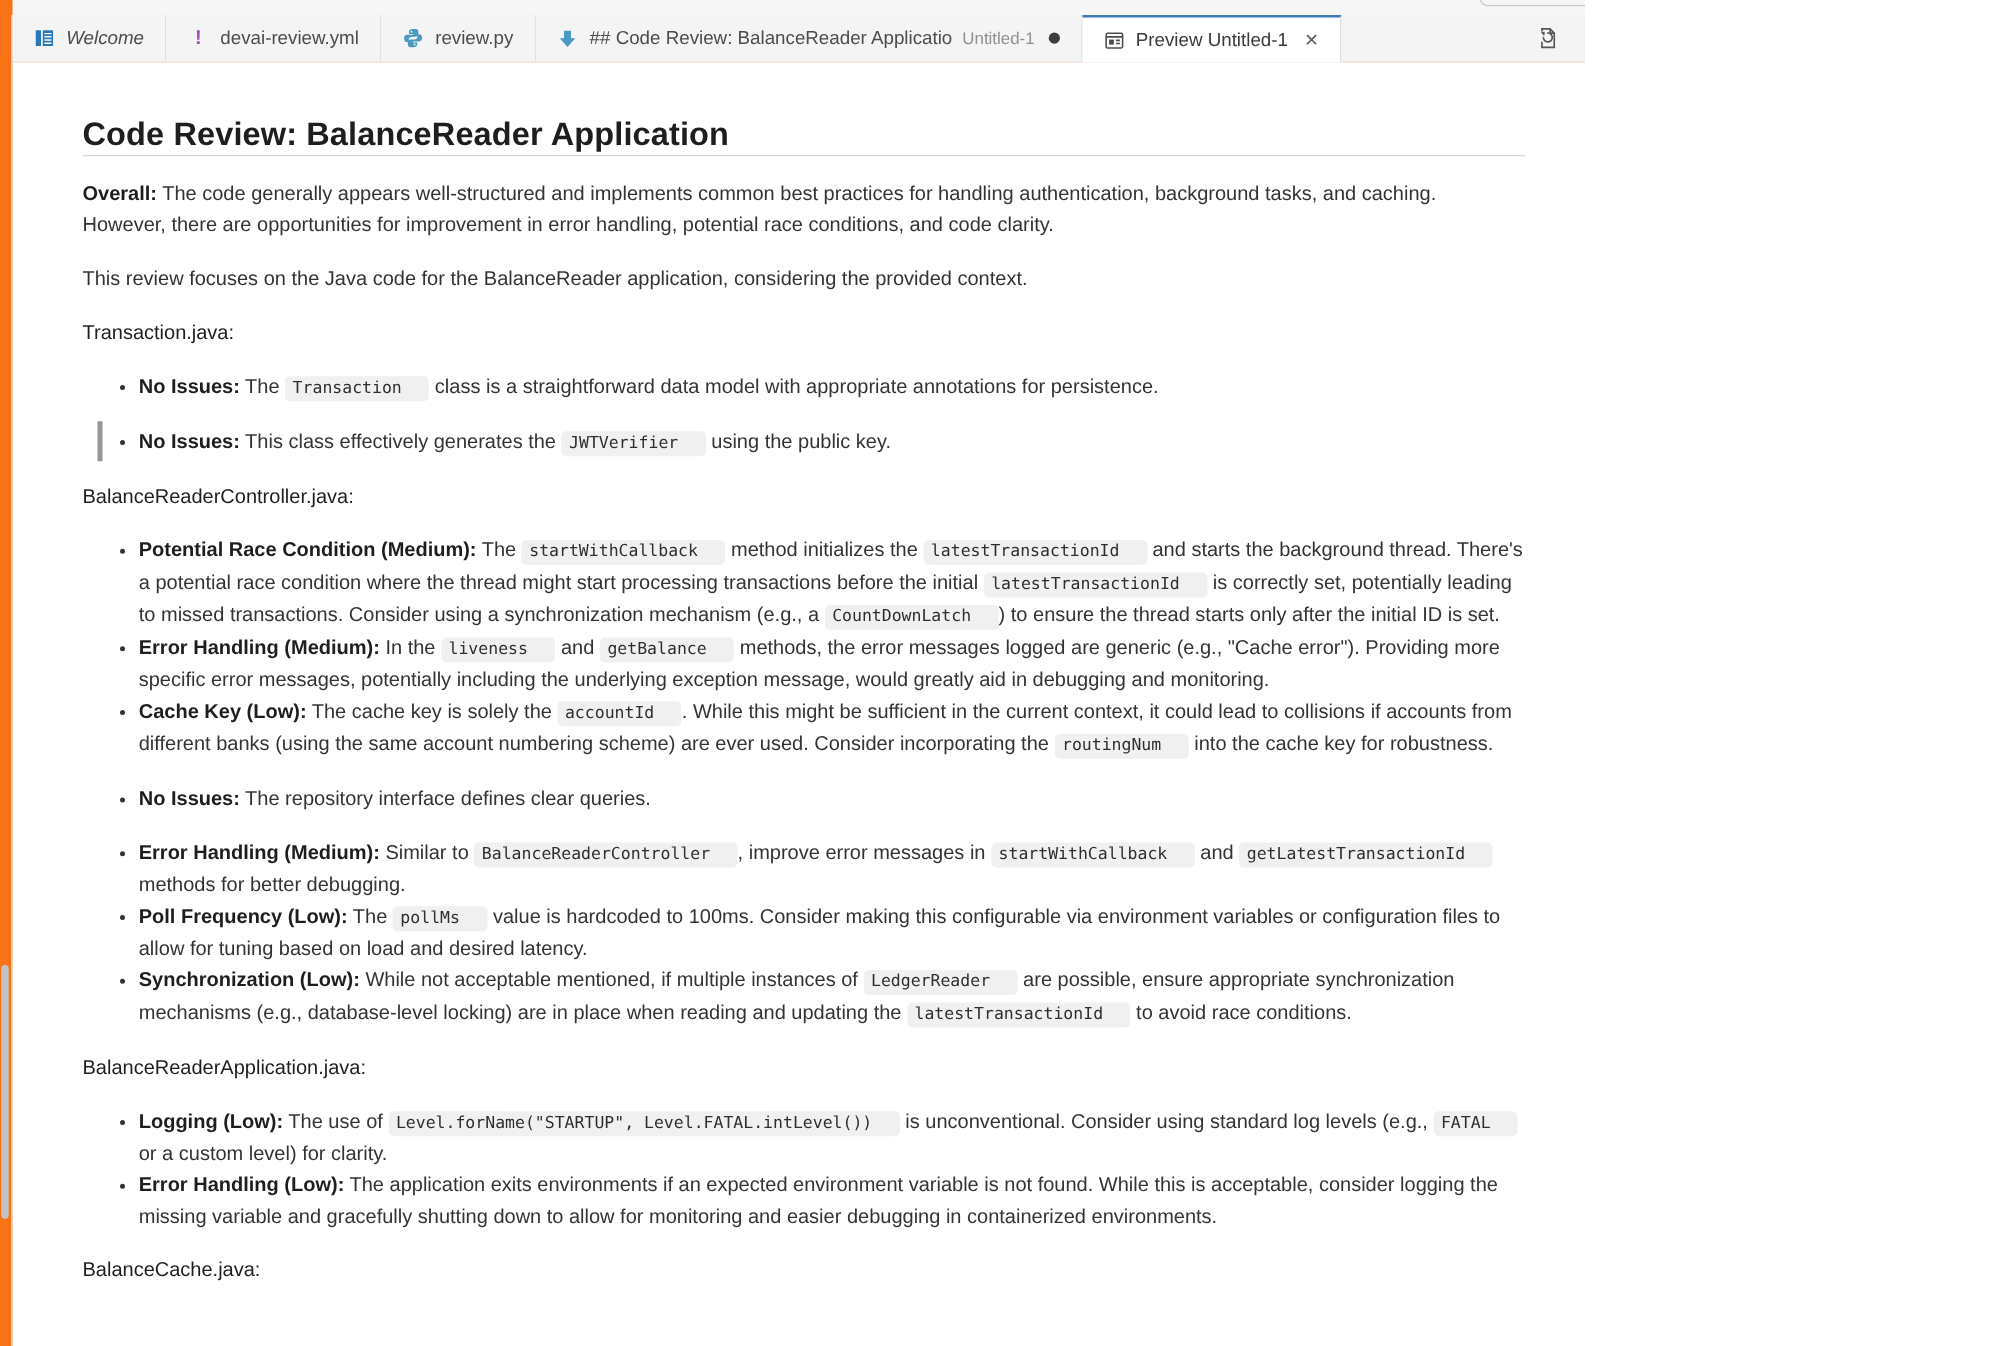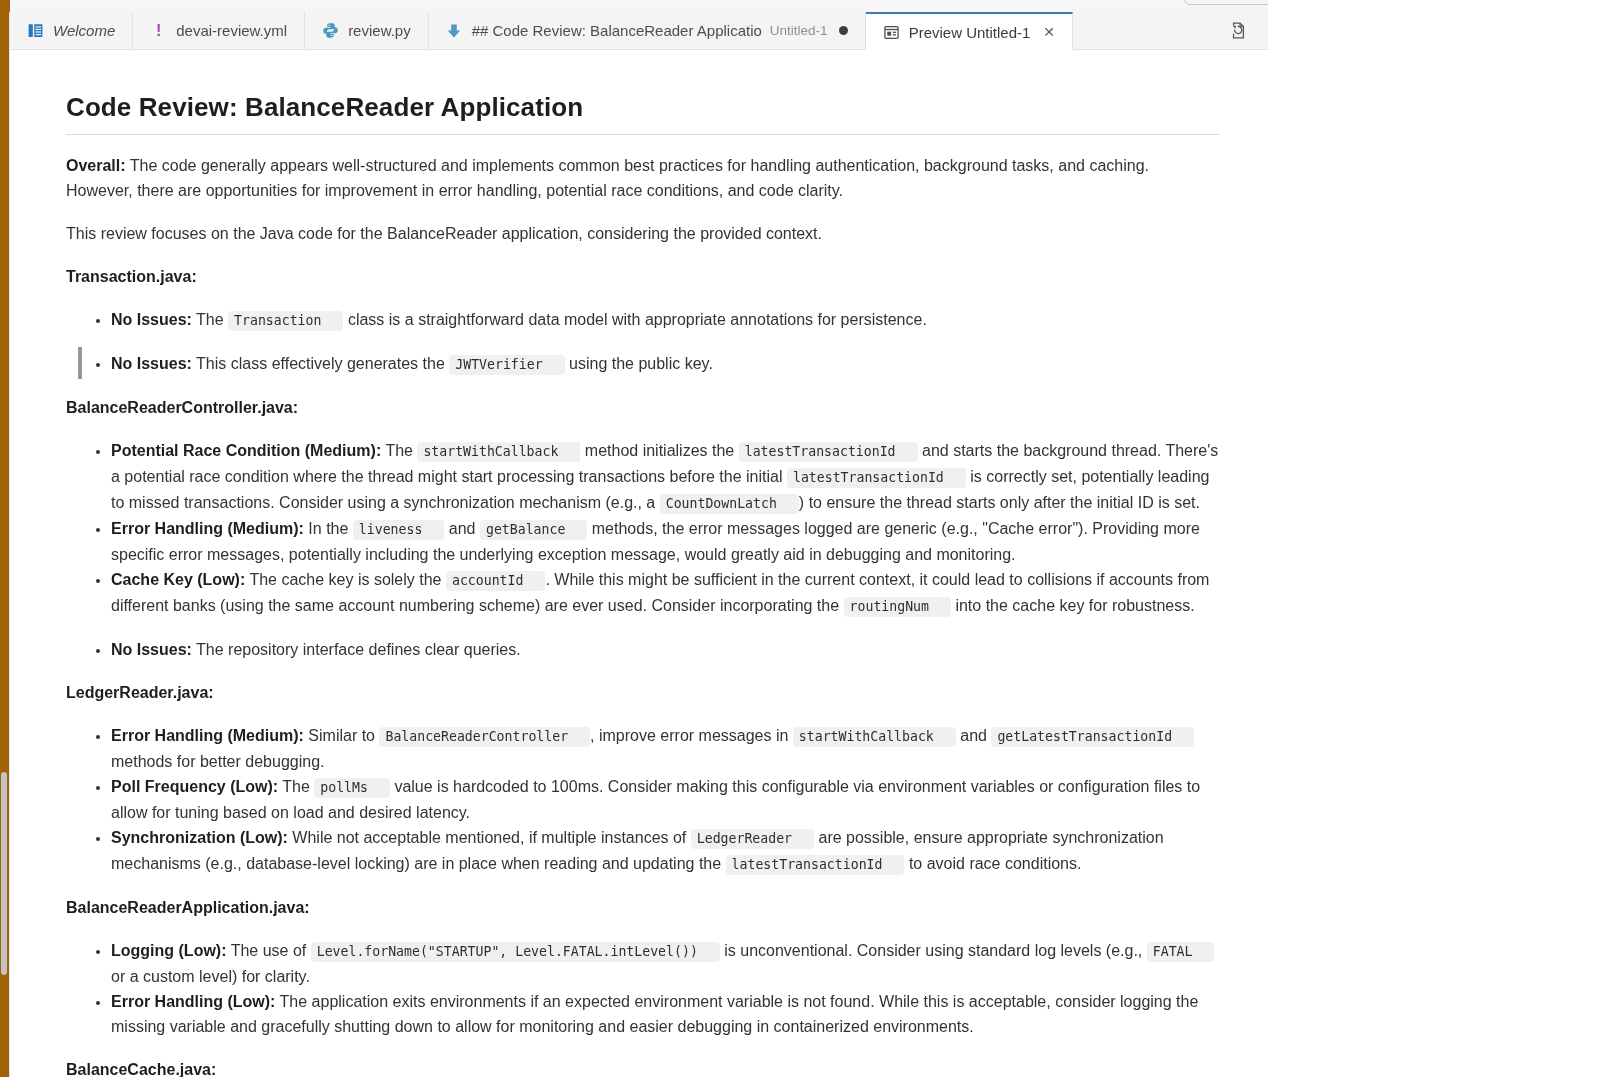--- a/index.html
+++ b/index.html
@@ -1,18 +1,18 @@
 <!DOCTYPE html>
 <html style="--accent: #3f7cb5;"><head>
 <meta charset="utf-8">
 <style>
   * { box-sizing: border-box; margin: 0; padding: 0; }
   html,body { width:1600px; height:1077px; overflow:hidden; }
   body { font-family:"Liberation Sans", sans-serif; background:#ffffff; }
-  .window { position:relative; width:1268px; height:1077px; background:#a16207; overflow:hidden; }
+  .window { position:relative; width:1268px; height:1077px; background:#f97316; overflow:hidden; }
 
   
   .titlebar { position:absolute; top:0; left:10px; right:0; height:12px; background:#f6f6f6; }
   .command-center-edge { position:absolute; top:-14px; left:1174px; width:147px; height:19px;
       border:1px solid #c9c9c9; border-radius:6px; background:#f5f5f5; }
 
   
   .left-gutter-border { position:absolute; top:12px; left:9px; width:1px; bottom:0; background:#e3e3e3; }
   .left-scrollbar { position:absolute; left:1px; top:772px; width:6px; height:203px;
       background:#c3c3c3; border-radius:3px; }
@@ -29,23 +29,23 @@
   .tab .tdesc { color:#8f8f8f; font-size:13.5px; margin-left:-1px; }
   .tab .dirty-dot { width:9px; height:9px; border-radius:50%; background:#3d3d3d; margin-left:2px; }
   .tab .close-x { font-size:14px; color:#5c5c5c; margin-left:4px; line-height:1; }
   .tab-filler { flex:1; display:flex; align-items:center; justify-content:flex-end; padding-right:22px; }
   .yaml-glyph { color:#a04db8; font-weight:700; font-size:16px; }
 
   
   .preview { position:absolute; top:50px; left:10px; right:0; bottom:0; background:#ffffff; overflow:hidden; }
   .doc { padding:40px 48px 0 56px; color:#333333; font-size:16px; line-height:25px; }
   .doc h1 { font-size:26px; line-height:34px; font-weight:700; color:#1e1e1e; letter-spacing:.1px;
-      padding-bottom:10px; border-bottom:1px solid #d9d9d9; margin-bottom:14px; }
+      border-bottom:1px solid #d9d9d9; margin-bottom:14px; }
   .doc p { margin:18px 0; }
-  .doc h3 { font-size:16px; line-height:25px; font-weight:700; color:#1e1e1e; margin:18px 0; position:relative; }
+  .doc h3 { font-size:16px; line-height:25px; font-weight:400; color:#1e1e1e; margin:18px 0; position:relative; }
   .doc ul { margin:18px 0; padding-left:45px; list-style:disc; }
   .doc li { margin:0; position:relative; padding-left:0; }
   .doc li::marker { color:#333; font-size:14px; }
   .doc strong { color:#1e1e1e; }
   .doc code { font-family:"DejaVu Sans Mono", monospace; font-size:13.2px; background:#f0f0f0;
       color:#2e2e2e; padding:2px 22px 3px 6px; border-radius:4px; white-space:nowrap; }
   .linemark-light { position:absolute; left:-18px; top:1px; width:3.5px; height:24px; background:#cccccc; }
   .linemark-dark  { position:absolute; left:-33px; top:-4px; width:3.5px; height:32px; background:#979797; }
 
   svg { display:block; }
@@ -145,21 +145,20 @@
         </ul>
         <h3>BalanceReaderController.java:</h3>
         <ul>
           <li><strong>Potential Race Condition (Medium):</strong><span> The </span><code>startWithCallback</code><span> method initializes the </span><code>latestTransactionId</code><span> and starts the background thread. There's a potential race condition where the thread might start processing transactions before the initial </span><code>latestTransactionId</code><span> is correctly set, potentially leading to missed transactions. Consider using a synchronization mechanism (e.g., a </span><code>CountDownLatch</code><span>) to ensure the thread starts only after the initial ID is set.</span></li>
           <li><strong>Error Handling (Medium):</strong><span> In the </span><code>liveness</code><span> and </span><code>getBalance</code><span> methods, the error messages logged are generic (e.g., "Cache error"). Providing more specific error messages, potentially including the underlying exception message, would greatly aid in debugging and monitoring.</span></li>
           <li><strong>Cache Key (Low):</strong><span> The cache key is solely the </span><code>accountId</code><span>. While this might be sufficient in the current context, it could lead to collisions if accounts from different banks (using the same account numbering scheme) are ever used. Consider incorporating the </span><code>routingNum</code><span> into the cache key for robustness.</span></li>
         </ul>
         <ul>
           <li><strong>No Issues:</strong><span> The repository interface defines clear queries.</span></li>
         </ul>
-        <h3>LedgerReader.java:</h3>
         <ul>
           <li><strong>Error Handling (Medium):</strong><span> Similar to </span><code>BalanceReaderController</code><span>, improve error messages in </span><code>startWithCallback</code><span> and </span><code>getLatestTransactionId</code><span> methods for better debugging.</span></li>
           <li><strong>Poll Frequency (Low):</strong><span> The </span><code>pollMs</code><span> value is hardcoded to 100ms. Consider making this configurable via environment variables or configuration files to allow for tuning based on load and desired latency.</span></li>
           <li><strong>Synchronization (Low):</strong><span> While not acceptable mentioned, if multiple instances of </span><code>LedgerReader</code><span> are possible, ensure appropriate synchronization mechanisms (e.g., database-level locking) are in place when reading and updating the </span><code>latestTransactionId</code><span> to avoid race conditions.</span></li>
         </ul>
         <h3>BalanceReaderApplication.java:</h3>
         <ul>
           <li><strong>Logging (Low):</strong><span> The use of </span><code>Level.forName("STARTUP", Level.FATAL.intLevel())</code><span> is unconventional. Consider using standard log levels (e.g., </span><code>FATAL</code><span> or a custom level) for clarity.</span></li>
           <li><strong>Error Handling (Low):</strong><span> The application exits environments if an expected environment variable is not found. While this is acceptable, consider logging the missing variable and gracefully shutting down to allow for monitoring and easier debugging in containerized environments.</span></li>
         </ul>

